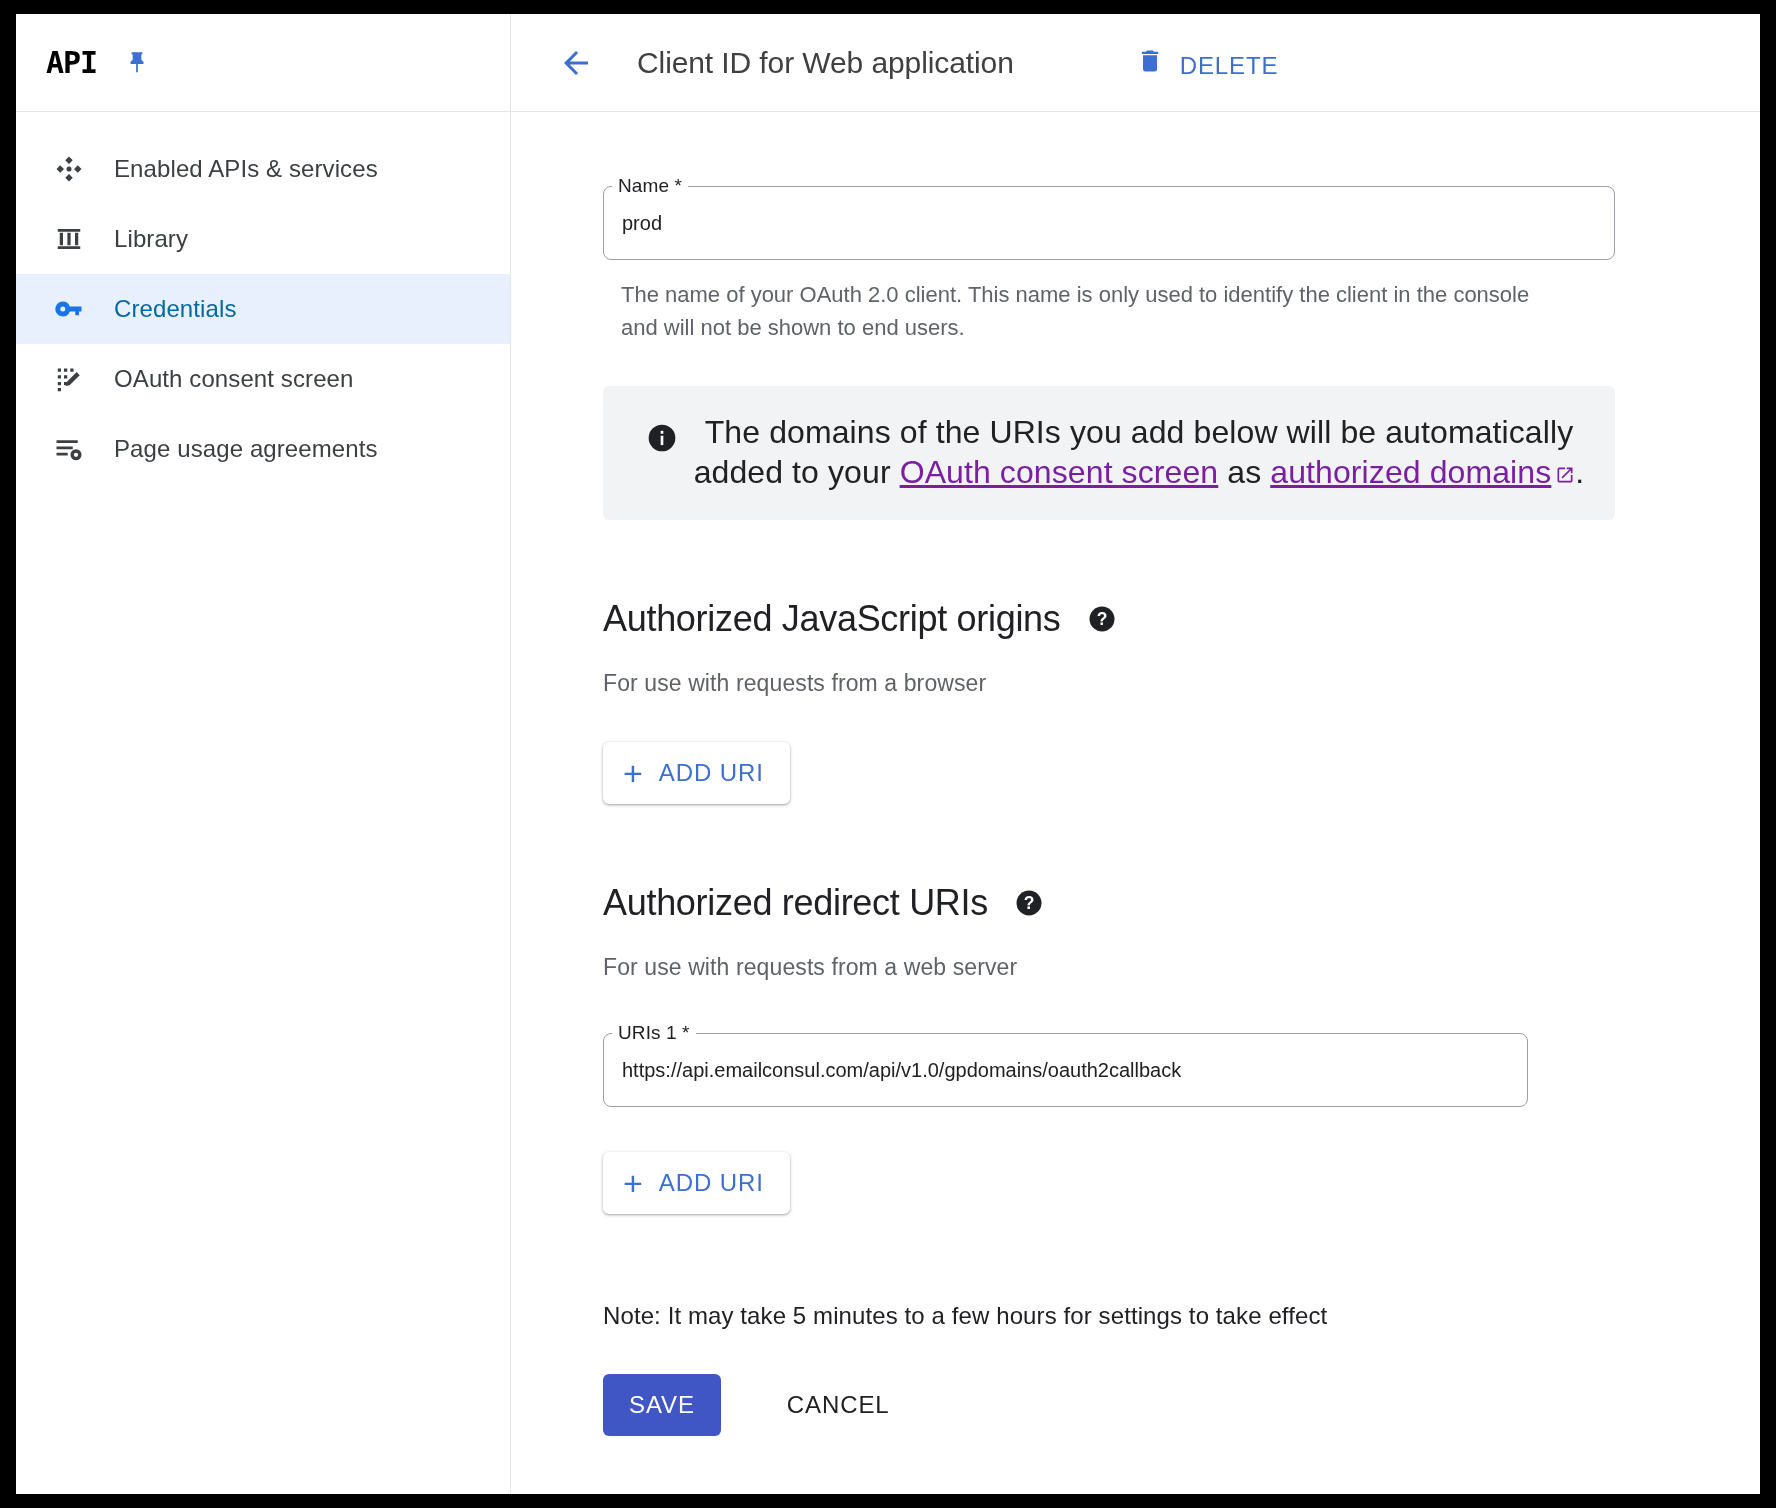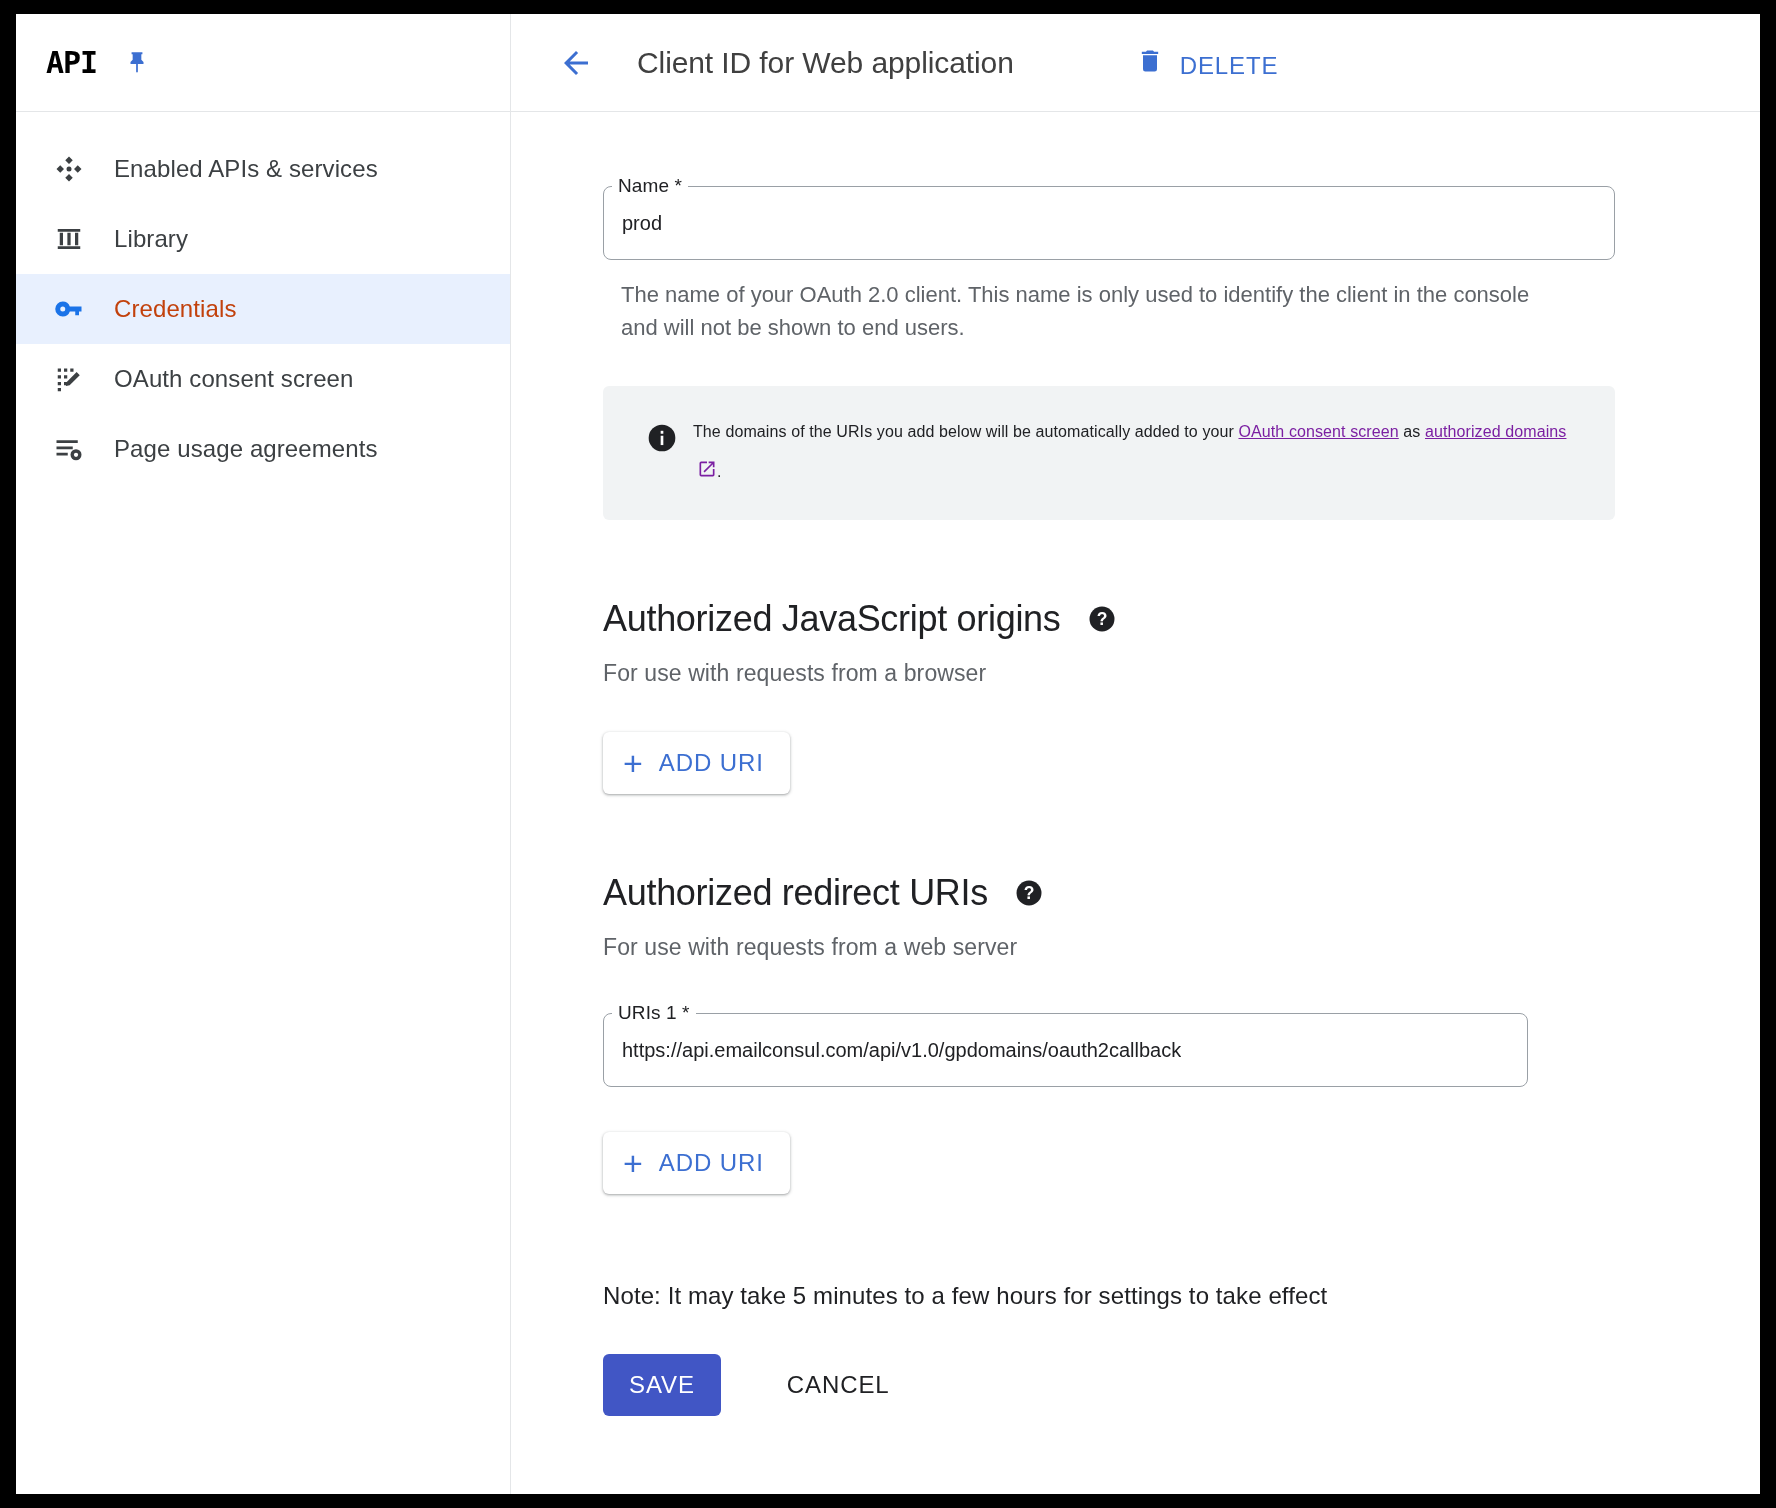--- a/index.html
+++ b/index.html
@@ -80,21 +80,21 @@
   }
   .nav-item .nav-label {
     font-size: 24px;
     color: #3c4043;
     letter-spacing: 0.1px;
   }
   .nav-item.active {
     background: #e8f0fe;
   }
   .nav-item.active .nav-label {
-    color: #c2410c;
+    color: #0369a1;
   }
 
   
   .main {
     flex: 1;
     display: flex;
     flex-direction: column;
     min-width: 0;
     background: #fff;
   }
@@ -199,24 +199,25 @@
     padding: 26px 30px 26px 28px;
     box-sizing: border-box;
   }
   .banner-icon {
     flex: 0 0 62px;
     display: flex;
     justify-content: center;
     padding-top: 10px;
   }
   .banner-text {
-    font-size: 16px;
+    font-size: 32px;
     line-height: 40px;
     color: #202124;
     letter-spacing: 0.1px;
+    text-align: center;
   }
   .banner-text a {
     color: #7b1fa2;
     text-decoration: underline;
   }
   .ext-icon {
     display: inline-block;
     vertical-align: -2px;
     margin-left: 4px;
   }
@@ -237,21 +238,21 @@
   }
   .help-icon {
     margin-left: 26px;
     display: flex;
     align-items: center;
     cursor: pointer;
   }
   .section-sub {
     font-size: 23px;
     color: #5f6368;
-    margin-top: 20px;
+    margin-top: 30px;
     letter-spacing: 0.1px;
   }
 
   .add-uri-btn {
     margin-top: 45px;
     display: inline-flex;
     align-items: center;
     height: 62px;
     padding: 0 26px 0 20px;
     border: none;

